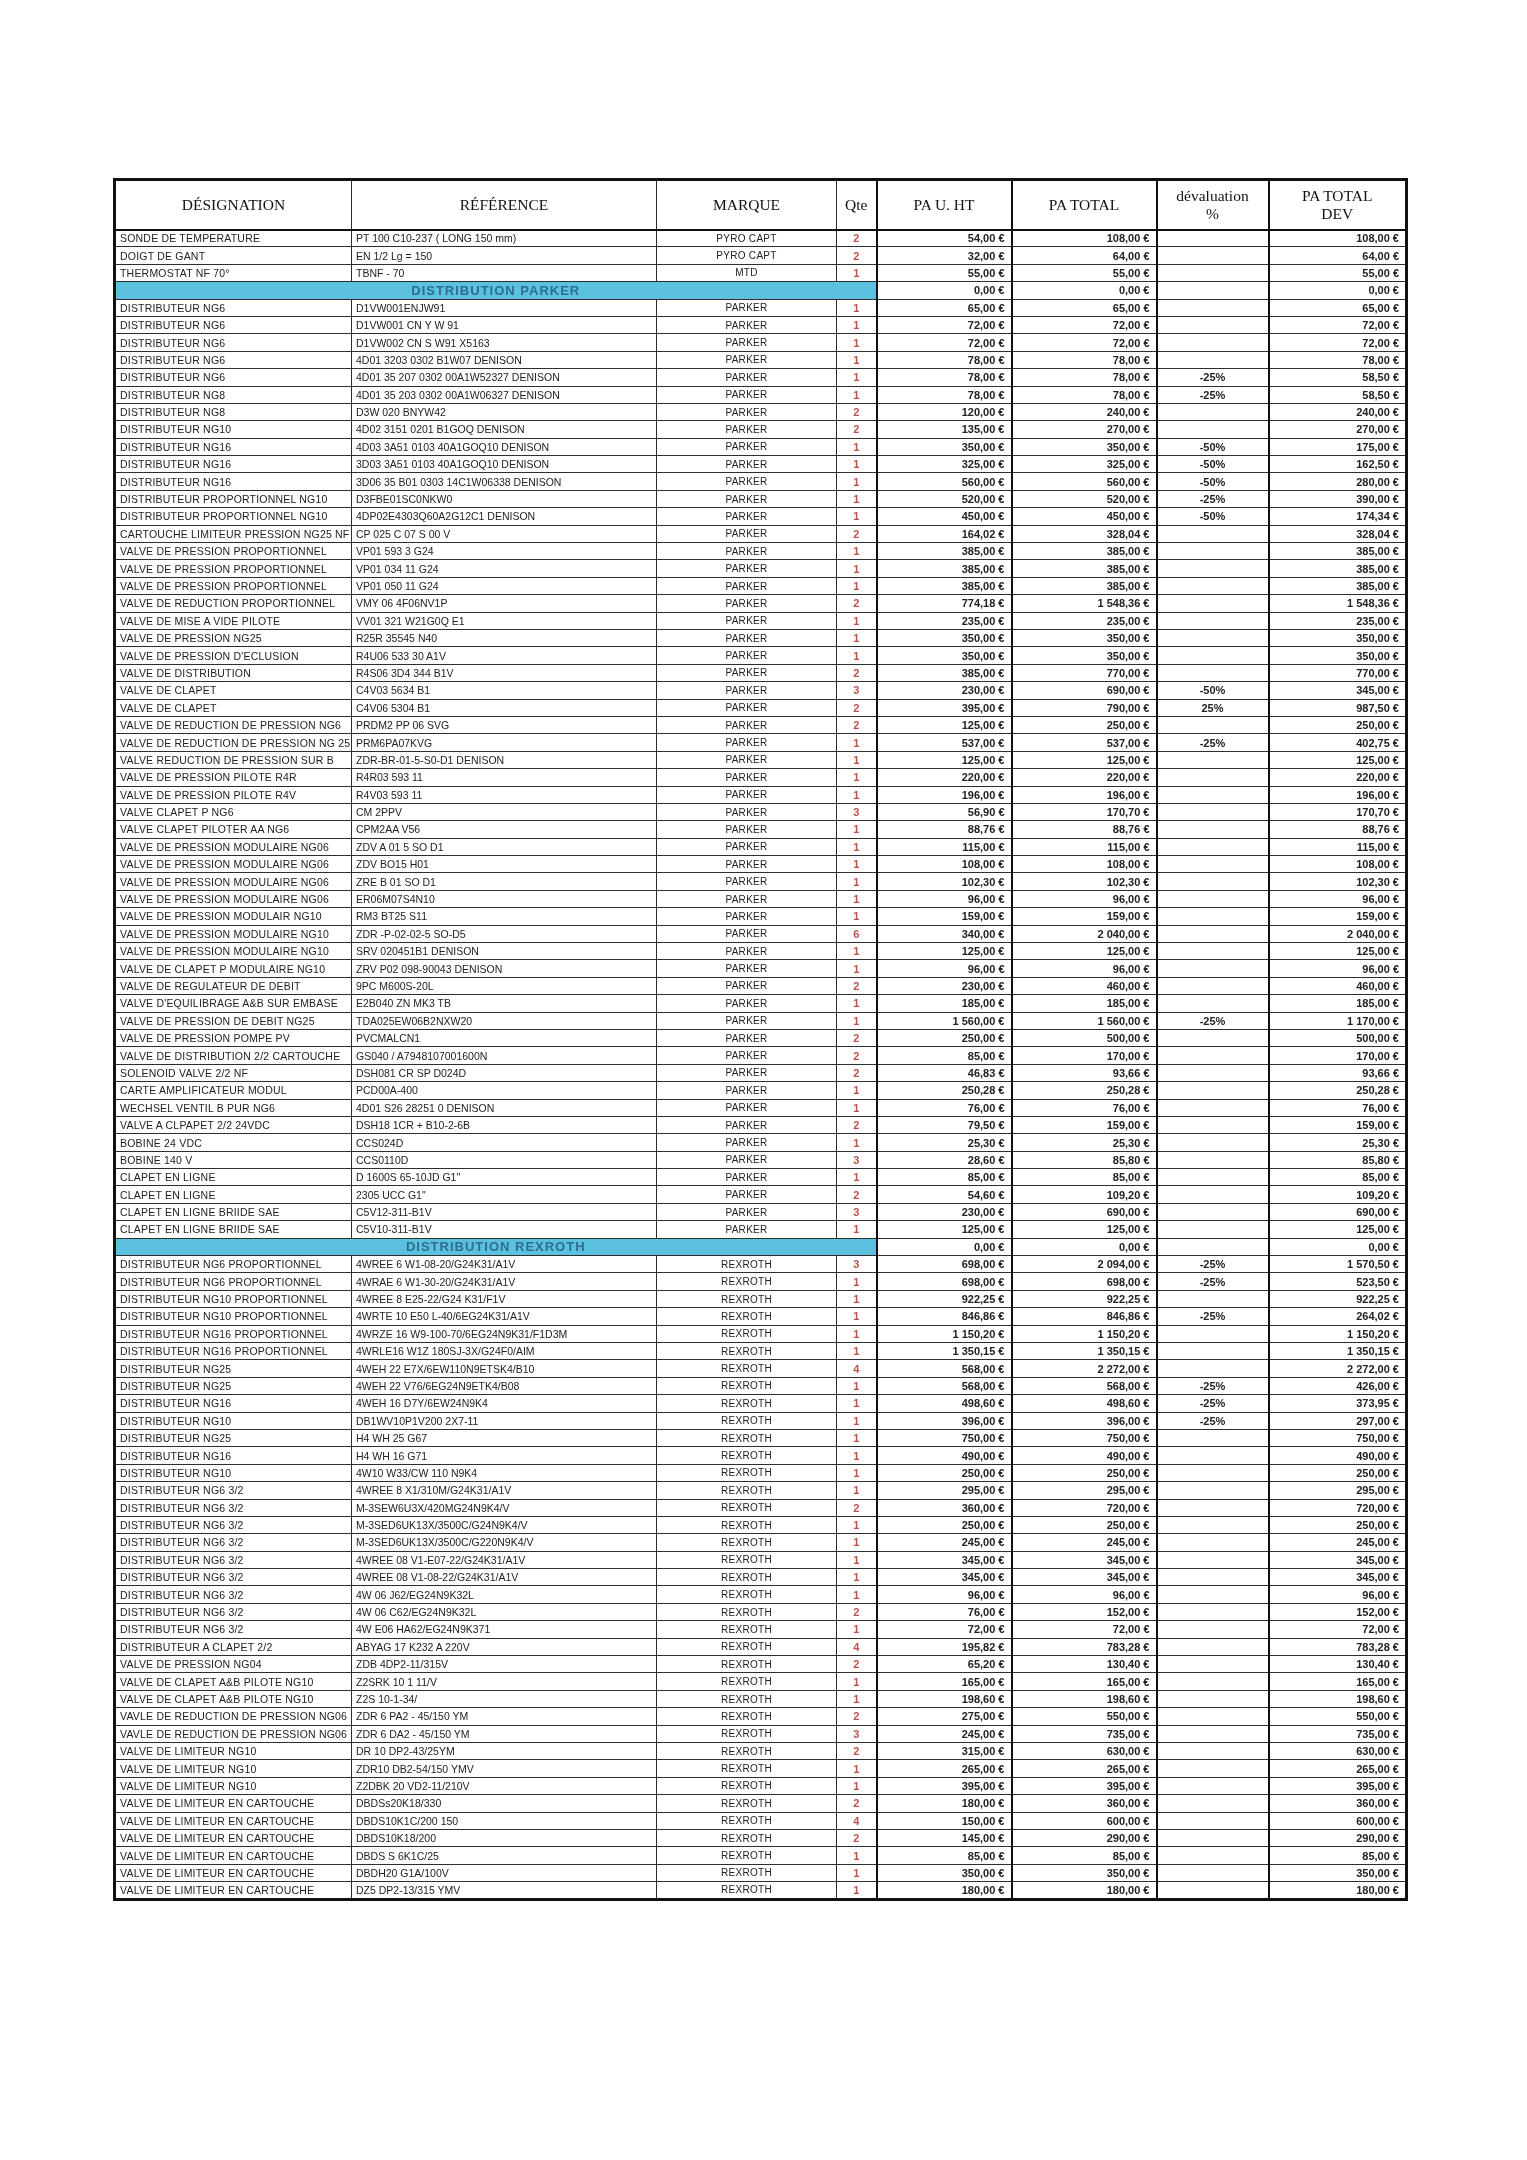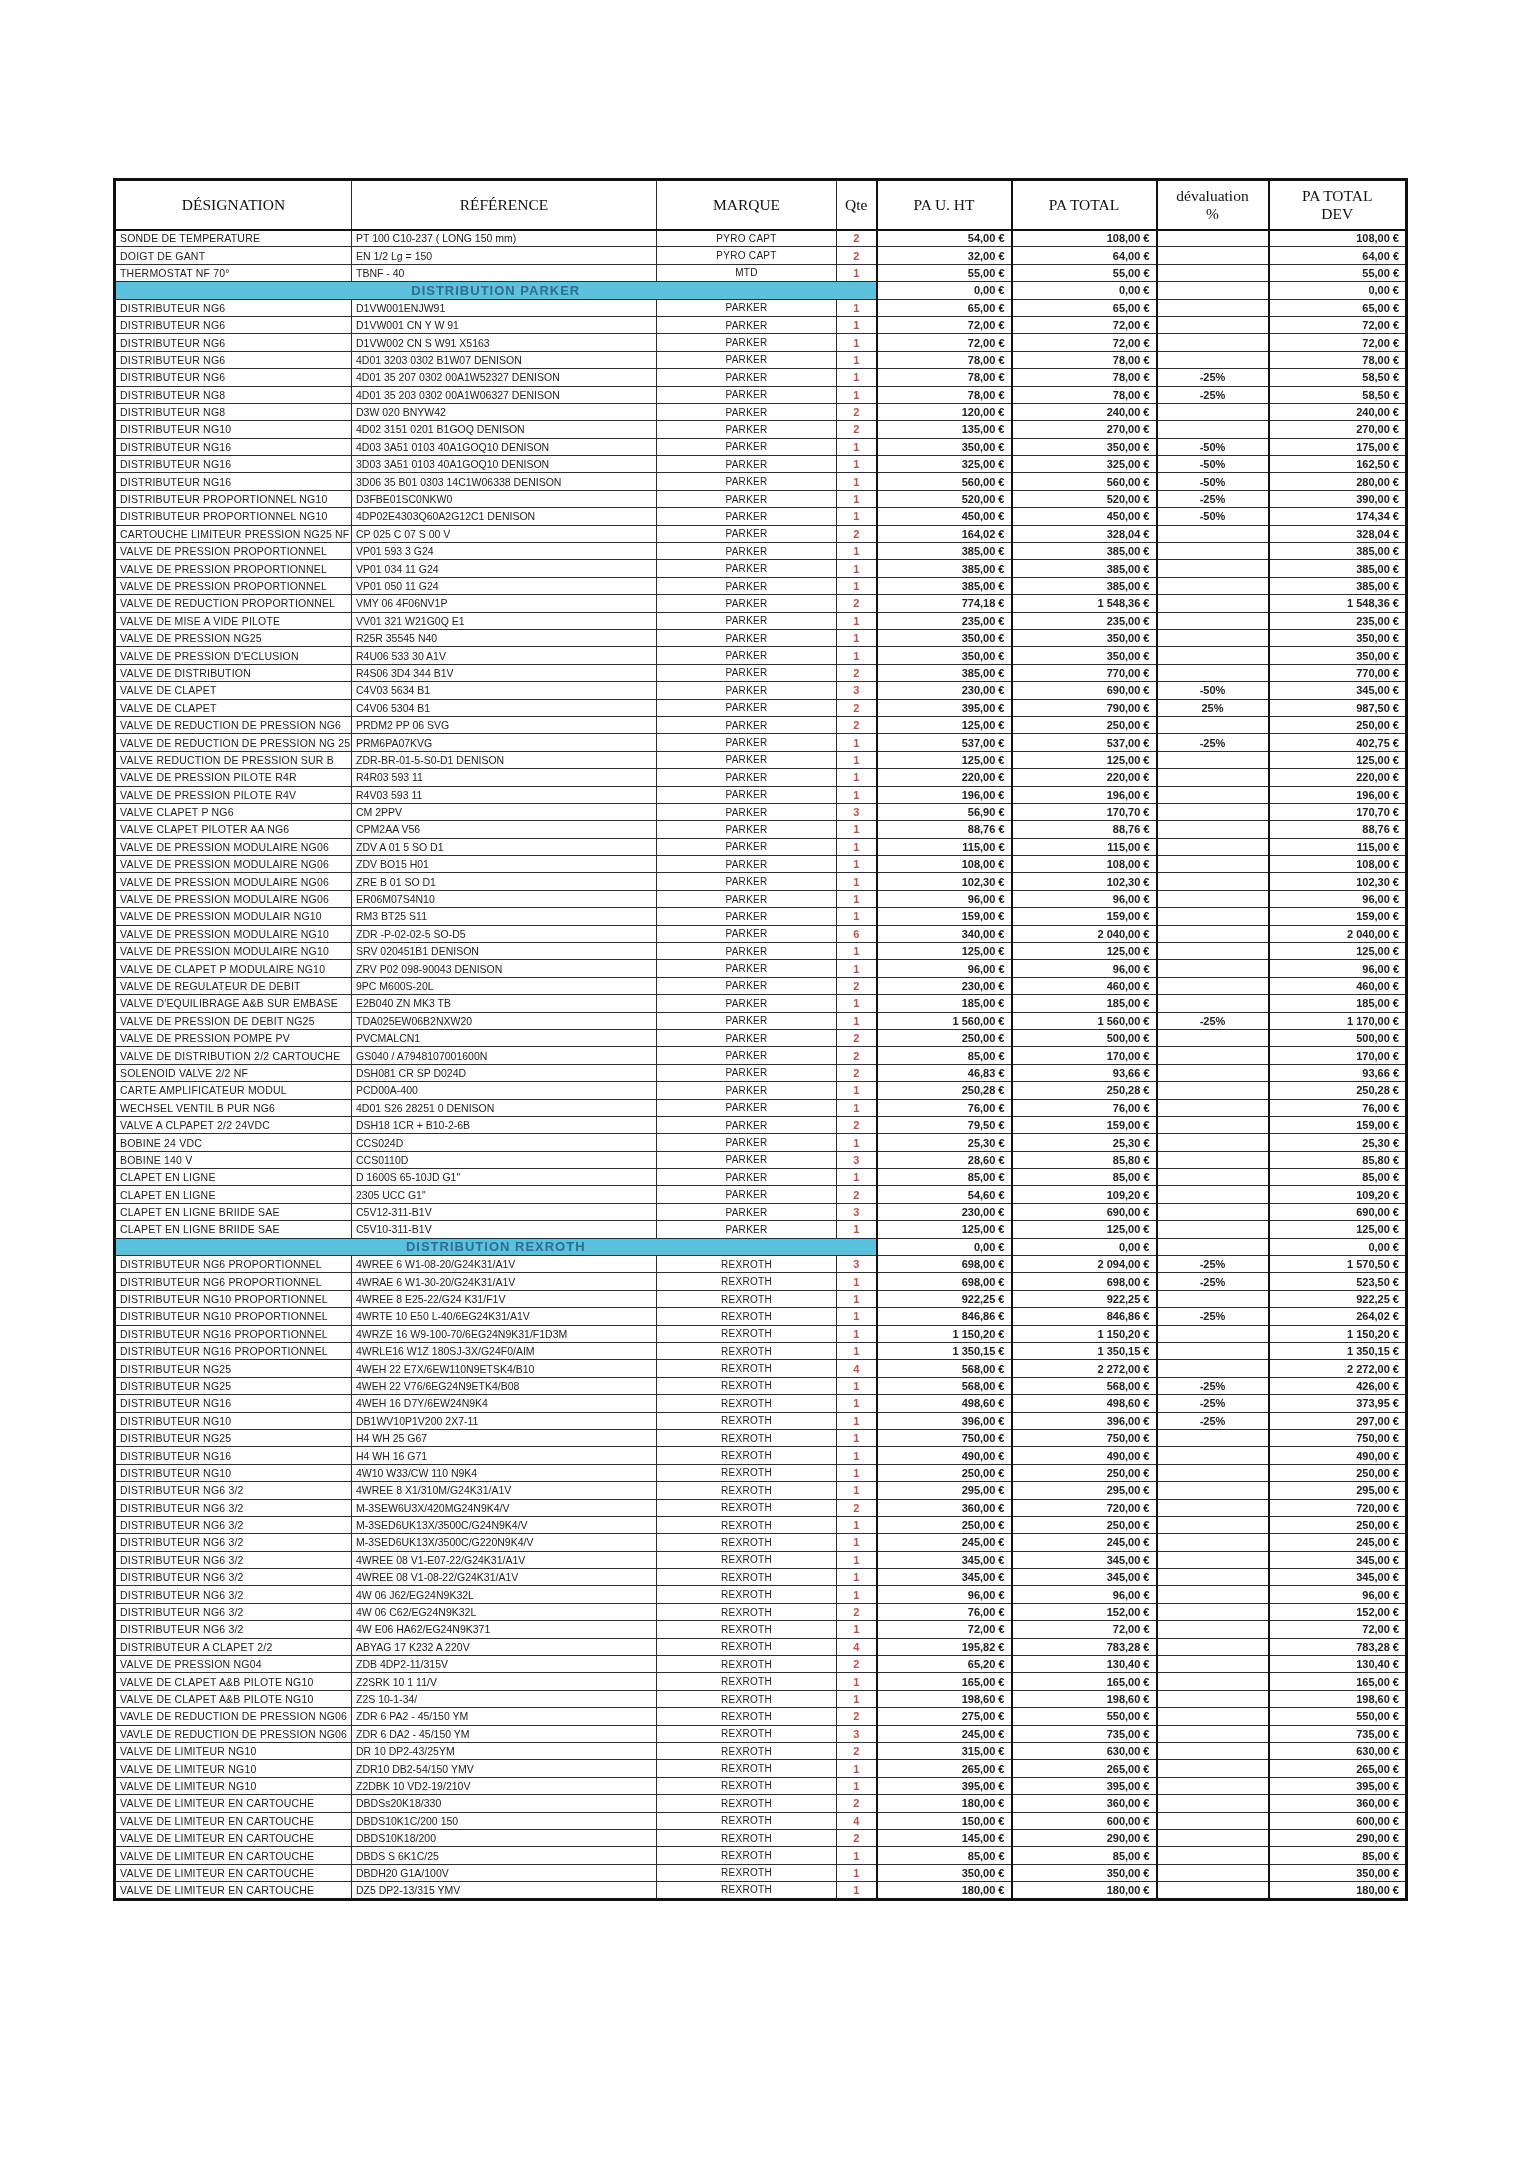--- a/index.html
+++ b/index.html
@@ -80,21 +80,21 @@
           <td class="c-ref" data-name="cell-reference">EN 1/2 Lg = 150</td>
           <td class="c-marque" data-name="cell-marque">PYRO CAPT</td>
           <td class="c-qte" data-name="cell-qte" style="color: rgb(192, 80, 77);">2</td>
           <td class="c-money bL" data-name="cell-pa-u-ht">32,00 €</td>
           <td class="c-money bL" data-name="cell-pa-total">64,00 €</td>
           <td class="c-dev bL" data-name="cell-devaluation"></td>
           <td class="c-money bL" data-name="cell-pa-total-dev">64,00 €</td>
         </tr>
         <tr data-name="table-row">
           <td class="c-des" data-name="cell-designation">THERMOSTAT NF 70°</td>
-          <td class="c-ref" data-name="cell-reference">TBNF - 40</td>
+          <td class="c-ref" data-name="cell-reference">TBNF - 70</td>
           <td class="c-marque" data-name="cell-marque">MTD</td>
           <td class="c-qte" data-name="cell-qte" style="color: rgb(192, 80, 77);">1</td>
           <td class="c-money bL" data-name="cell-pa-u-ht">55,00 €</td>
           <td class="c-money bL" data-name="cell-pa-total">55,00 €</td>
           <td class="c-dev bL" data-name="cell-devaluation"></td>
           <td class="c-money bL" data-name="cell-pa-total-dev">55,00 €</td>
         </tr>
         <tr data-name="section-row">
           <td colspan="4" class="sec-label" data-name="section-title" style="background: rgb(92, 192, 223); color: rgb(46, 110, 142);">DISTRIBUTION PARKER</td>
           <td class="c-money bL" data-name="cell-pa-u-ht">0,00 €</td>
@@ -944,21 +944,21 @@
           <td class="c-ref" data-name="cell-reference">ZDR10 DB2-54/150 YMV</td>
           <td class="c-marque" data-name="cell-marque">REXROTH</td>
           <td class="c-qte" data-name="cell-qte" style="color: rgb(192, 80, 77);">1</td>
           <td class="c-money bL" data-name="cell-pa-u-ht">265,00 €</td>
           <td class="c-money bL" data-name="cell-pa-total">265,00 €</td>
           <td class="c-dev bL" data-name="cell-devaluation"></td>
           <td class="c-money bL" data-name="cell-pa-total-dev">265,00 €</td>
         </tr>
         <tr data-name="table-row">
           <td class="c-des" data-name="cell-designation">VALVE DE LIMITEUR NG10</td>
-          <td class="c-ref" data-name="cell-reference">Z2DBK 10 VD2-19/210V</td>
+          <td class="c-ref" data-name="cell-reference">Z2DBK 20 VD2-11/210V</td>
           <td class="c-marque" data-name="cell-marque">REXROTH</td>
           <td class="c-qte" data-name="cell-qte" style="color: rgb(192, 80, 77);">1</td>
           <td class="c-money bL" data-name="cell-pa-u-ht">395,00 €</td>
           <td class="c-money bL" data-name="cell-pa-total">395,00 €</td>
           <td class="c-dev bL" data-name="cell-devaluation"></td>
           <td class="c-money bL" data-name="cell-pa-total-dev">395,00 €</td>
         </tr>
         <tr data-name="table-row">
           <td class="c-des" data-name="cell-designation">VALVE DE LIMITEUR EN CARTOUCHE</td>
           <td class="c-ref" data-name="cell-reference">DBDSs20K18/330</td>

